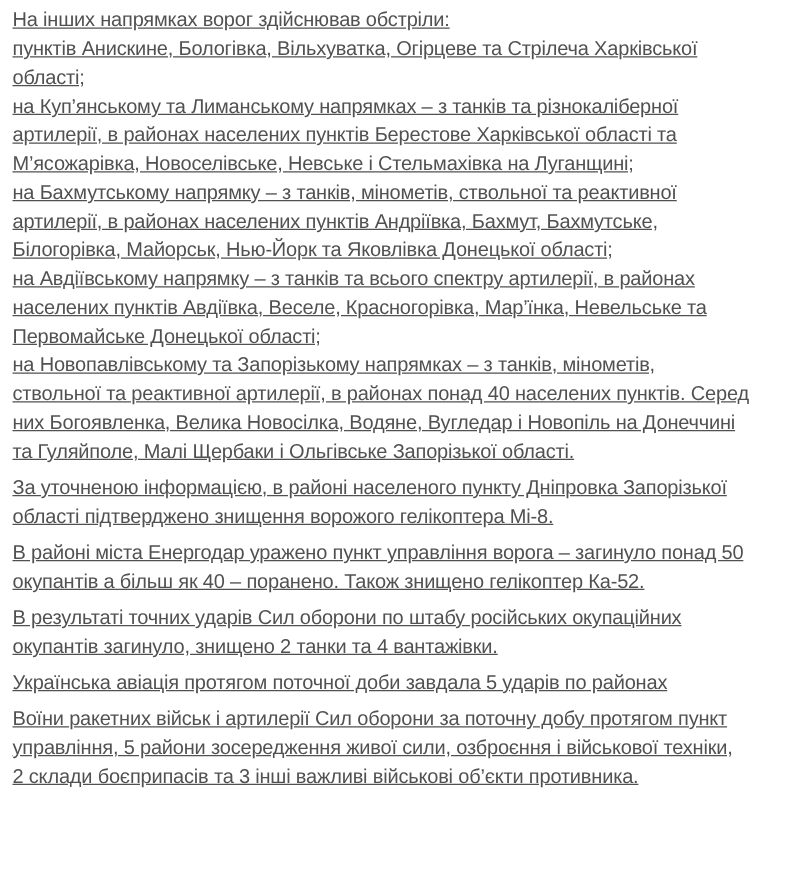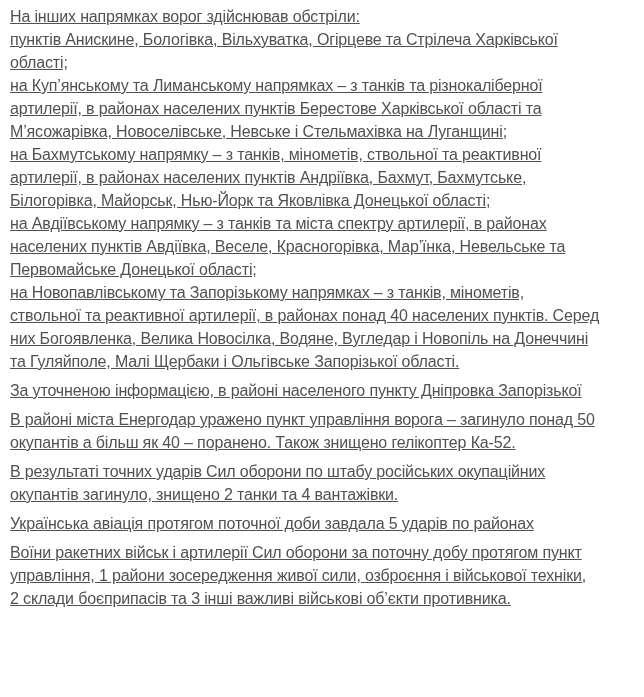--- a/index.html
+++ b/index.html
@@ -41,46 +41,47 @@
   <div class="paragraph">
     <div class="text-line">На інших напрямках ворог здійснював обстріли:</div>
     <div class="text-line">пунктів Анискине, Бологівка, Вільхуватка, Огірцеве та Стрілеча Харківської</div>
     <div class="text-line">області;</div>
     <div class="text-line">на Куп’янському та Лиманському напрямках – з танків та різнокаліберної</div>
     <div class="text-line">артилерії, в районах населених пунктів Берестове Харківської області та</div>
     <div class="text-line">М’ясожарівка, Новоселівське, Невське і Стельмахівка на Луганщині;</div>
     <div class="text-line">на Бахмутському напрямку – з танків, мінометів, ствольної та реактивної</div>
     <div class="text-line">артилерії, в районах населених пунктів Андріївка, Бахмут, Бахмутське,</div>
     <div class="text-line">Білогорівка, Майорськ, Нью-Йорк та Яковлівка Донецької області;</div>
-    <div class="text-line">на Авдіївському напрямку – з танків та міста спектру артилерії, в районах</div>
+    <div class="text-line">на Авдіївському напрямку – з танків та всього спектру артилерії, в районах</div>
     <div class="text-line">населених пунктів Авдіївка, Веселе, Красногорівка, Мар’їнка, Невельське та</div>
     <div class="text-line">Первомайське Донецької області;</div>
     <div class="text-line">на Новопавлівському та Запорізькому напрямках – з танків, мінометів,</div>
     <div class="text-line">ствольної та реактивної артилерії, в районах понад 40 населених пунктів. Серед</div>
     <div class="text-line">них Богоявленка, Велика Новосілка, Водяне, Вугледар і Новопіль на Донеччині</div>
     <div class="text-line">та Гуляйполе, Малі Щербаки і Ольгівське Запорізької області.</div>
   </div>
 
   <div class="paragraph">
     <div class="text-line">За уточненою інформацією, в районі населеного пункту Дніпровка Запорізької</div>
+    <div class="text-line">області підтверджено знищення ворожого гелікоптера Мі-8.</div>
   </div>
 
   <div class="paragraph">
     <div class="text-line">В районі міста Енергодар уражено пункт управління ворога – загинуло понад 50</div>
     <div class="text-line">окупантів а більш як 40 – поранено. Також знищено гелікоптер Ка-52.</div>
   </div>
 
   <div class="paragraph">
     <div class="text-line">В результаті точних ударів Сил оборони по штабу російських окупаційних</div>
     <div class="text-line">окупантів загинуло, знищено 2 танки та 4 вантажівки.</div>
   </div>
 
   <div class="paragraph">
     <div class="text-line">Українська авіація протягом поточної доби завдала 5 ударів по районах</div>
   </div>
 
   <div class="paragraph">
     <div class="text-line">Воїни ракетних військ і артилерії Сил оборони за поточну добу протягом пункт</div>
-    <div class="text-line">управління, 1 райони зосередження живої сили, озброєння і військової техніки,</div>
+    <div class="text-line">управління, 5 райони зосередження живої сили, озброєння і військової техніки,</div>
     <div class="text-line">2 склади боєприпасів та 3 інші важливі військові об’єкти противника.</div>
   </div>
 
 </main>
 
 </body></html>

